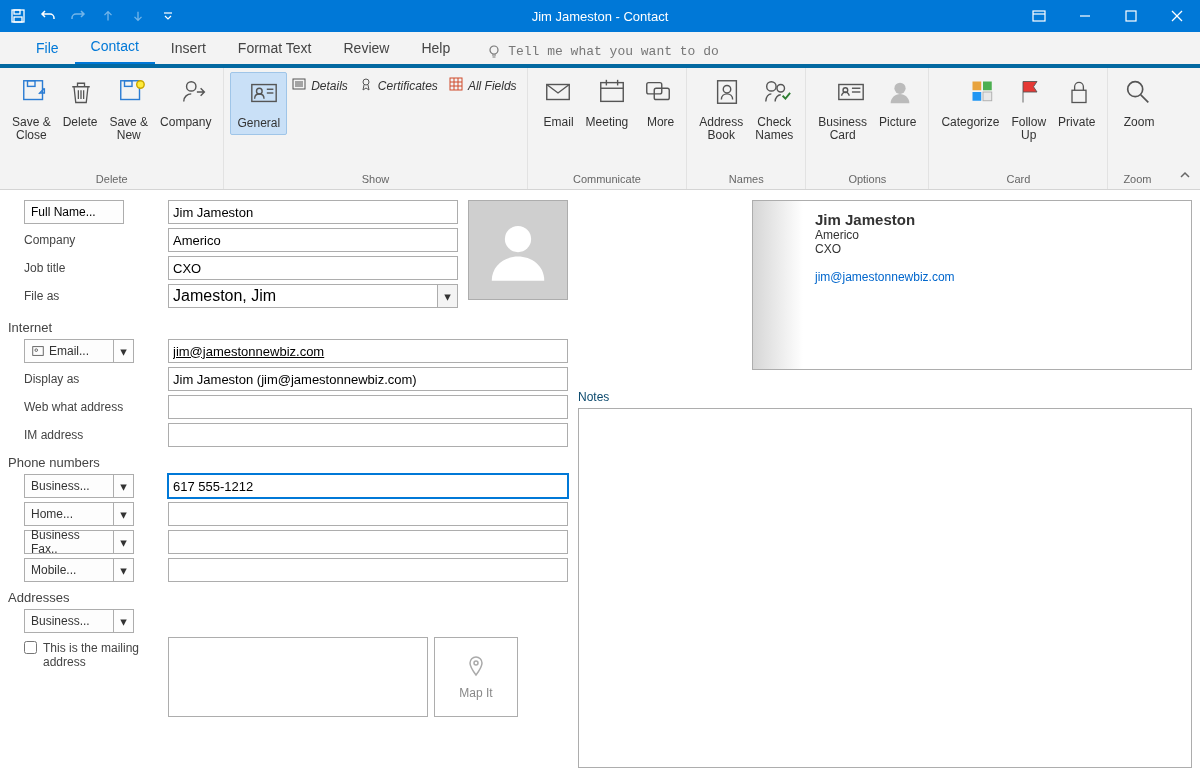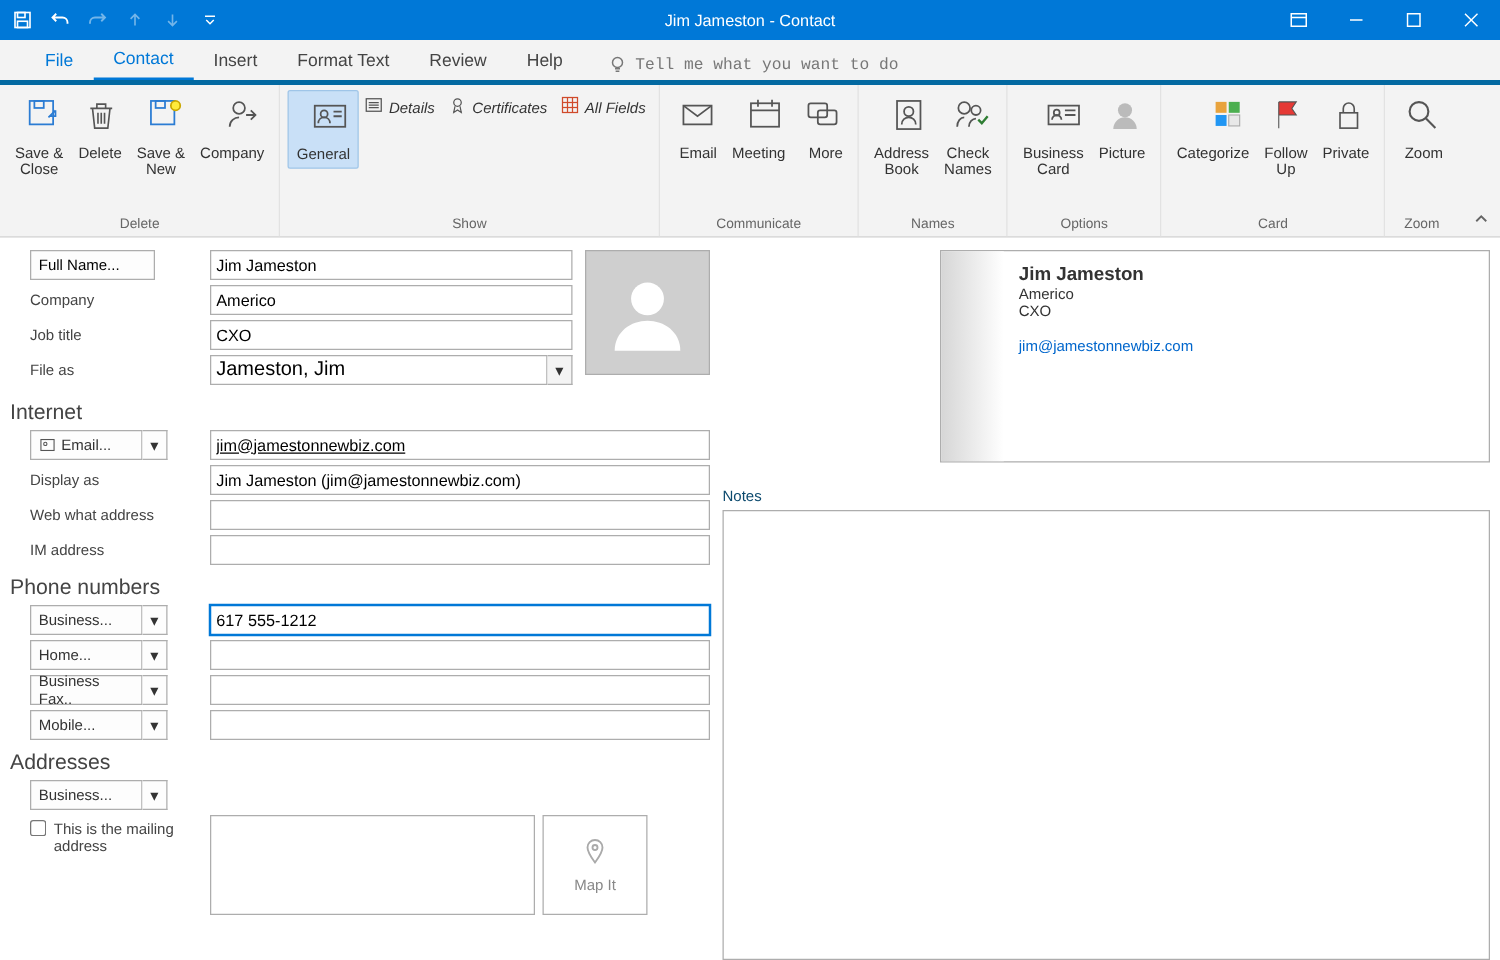--- a/index.html
+++ b/index.html
@@ -30,21 +30,21 @@
 .form-area { display: flex; padding: 10px 8px 0 8px; gap: 10px; height: calc(768px - 32px - 36px - 122px); }
 .left-col { width: 560px; }
 .row { display: flex; align-items: center; margin-bottom: 4px; }
 .lbl-btn { width: 100px; height: 24px; border: 1px solid #adadad; background: #fdfdfd; font-size: 12px; text-align: left; padding: 0 6px; cursor: pointer; margin-left: 16px; }
 .lbl-txt { width: 116px; font-size: 12px; padding-left: 16px; color: #444; }
 .txt-input { flex: 1; height: 24px; border: 1px solid #adadad; padding: 0 4px; font-size: 13px; background:#fff; margin-left: 44px; }
 .txt-input.focused { border: 1px solid #0078d7; outline: 1px solid #0078d7; }
 .combo { display:flex; margin-left:44px; flex:1; }
 .combo input { flex:1; height:24px; border:1px solid #adadad; padding:0 4px; font-size:16px; }
 .combo .dd { width:20px; height:24px; border:1px solid #adadad; border-left:none; display:flex; align-items:center; justify-content:center; cursor:pointer; background:#f4f4f4; }
-.section-hdr { font-size:17px; color:#444; margin: 8px 0 4px 0; }
+.section-hdr { font-size:13px; color:#444; margin: 8px 0 4px 0; }
 .splitbtn { display:flex; margin-left:16px; }
 .splitbtn .main { width:90px; height:24px; border:1px solid #adadad; background:#fdfdfd; font-size:12px; text-align:left; padding:0 6px; cursor:pointer; display:flex; align-items:center; gap:4px; }
 .splitbtn .dd { width:20px; height:24px; border:1px solid #adadad; border-left:none; display:flex; align-items:center; justify-content:center; cursor:pointer; background:#fdfdfd; }
 .top-grid { display:flex; gap:10px; }
 .top-fields { flex:1; }
 .photo { width:100px; height:100px; border:1px solid #adadad; background:#cfcfcf; display:flex; align-items:center; justify-content:center; }
 .addr-box { width:260px; height:80px; border:1px solid #adadad; margin-left:44px; }
 .mapit { width:84px; height:80px; border:1px solid #adadad; margin-left:6px; display:flex; flex-direction:column; align-items:center; justify-content:center; gap:4px; font-size:12px; color:#888; cursor:pointer; }
 .checkbox-row { display:flex; align-items:flex-start; gap:6px; margin-left:16px; margin-top:4px; font-size:12px; color:#444; width:120px; }
 .right-col { flex:1; display:flex; flex-direction:column; }

